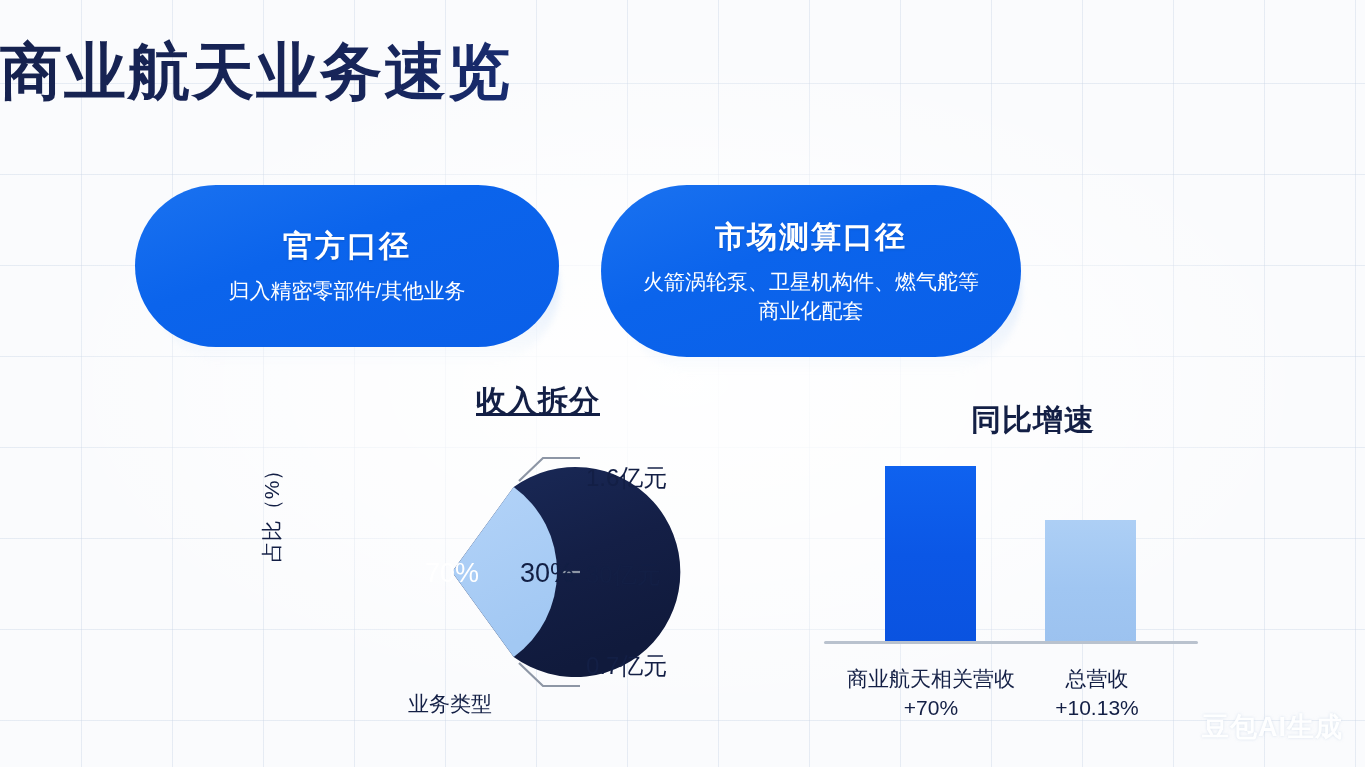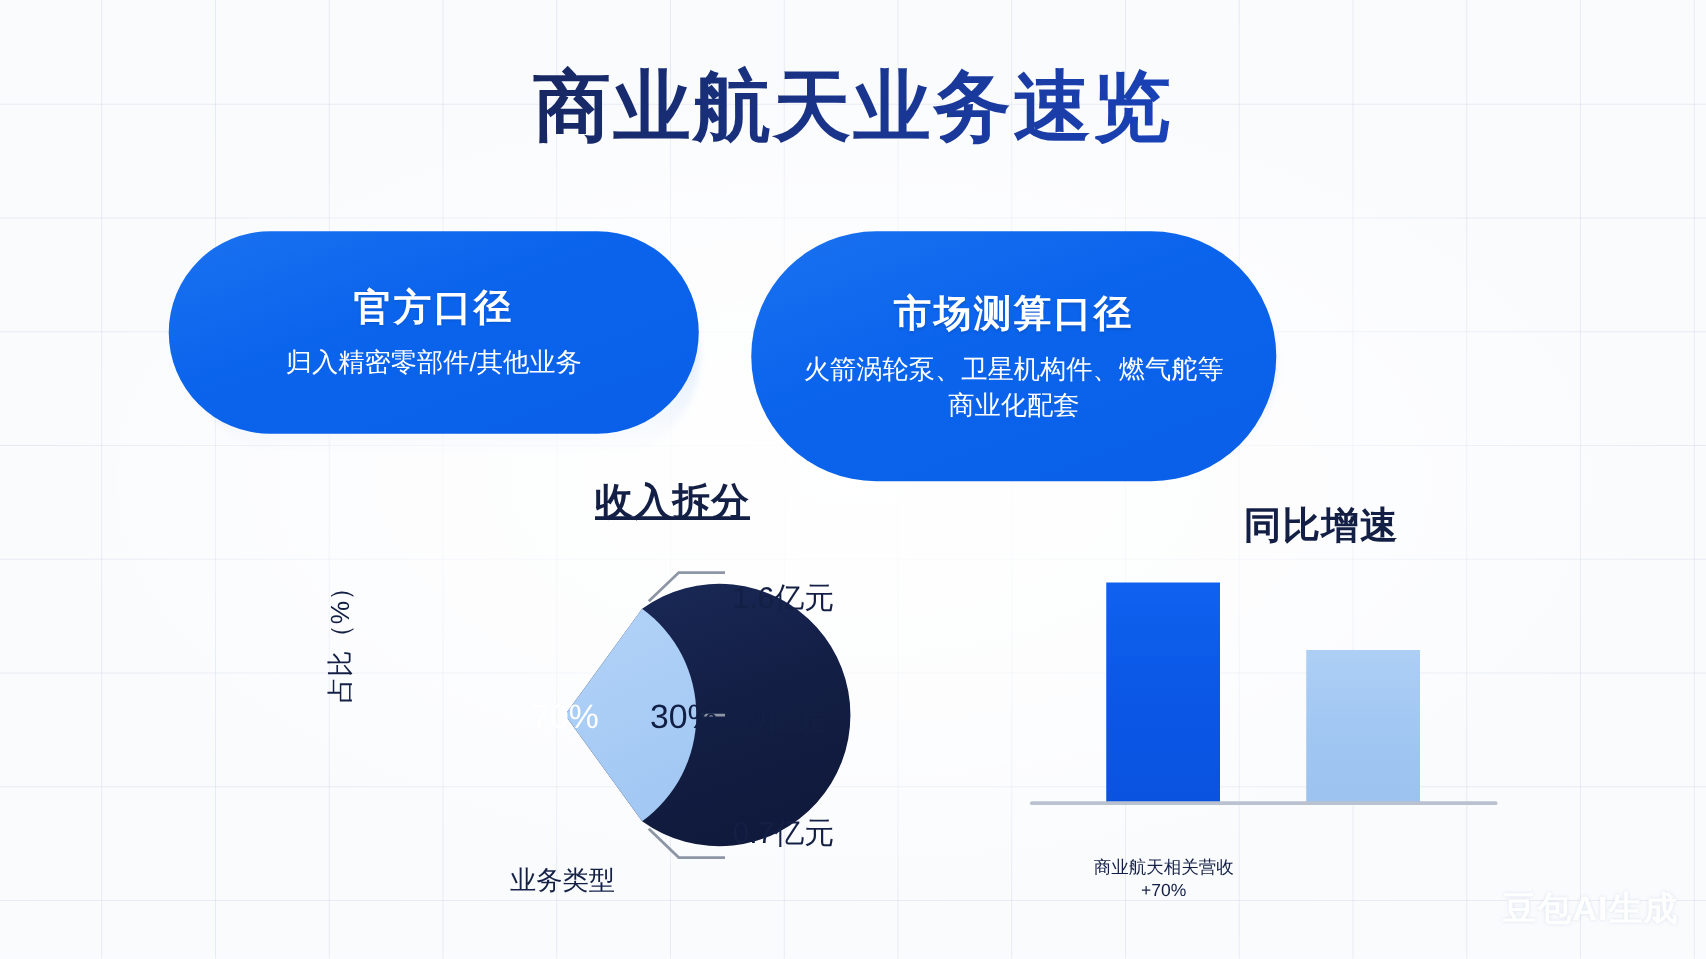--- a/index.html
+++ b/index.html
@@ -32,24 +32,24 @@
     content: "";
     position: absolute;
     inset: 0;
     pointer-events: none;
     background: radial-gradient(ellipse 60% 55% at 50% 50%, rgba(255,255,255,0.92) 0%, rgba(255,255,255,0.55) 45%, rgba(255,255,255,0) 80%);
   }
 
   
   .slide-title {
     position: absolute;
-    top: 52px;
+    top: 38px;
     left: 0;
     width: 100%;
-    text-align: center;
+    text-align: left;
     font-size: 62px;
     font-weight: bold;
     letter-spacing: 2px;
     line-height: 1.1;
     background: linear-gradient(90deg, #16224f 0%, #17255a 28%, #1a3da8 62%, #1450e0 86%, #1559ee 100%);
     -webkit-background-clip: text;
     background-clip: text;
     color: transparent;
     -webkit-text-fill-color: transparent;
     z-index: 3;
@@ -91,34 +91,34 @@
     box-sizing: border-box;
   }
   .pill-sub.left-align {
     text-align: center;
     width: 100%;
     padding: 0 42px;
   }
 
   #pill-official       { left: 135px; top: 185px; width: 424px; height: 162px; }
   #pill-official-shade { left: 155px; top: 214px; width: 404px; height: 150px; }
-  #pill-market         { left: 601px; top: 185px; width: 420px; height: 200px; }
+  #pill-market         { left: 601px; top: 185px; width: 420px; height: 172px; }
   #pill-market-shade   { left: 621px; top: 214px; width: 400px; height: 160px; }
 
   
   .chart-title {
     position: absolute;
     font-size: 30px;
     font-weight: bold;
     color: #131f45;
     letter-spacing: 1px;
     z-index: 3;
   }
   #pie-title { left: 300px; top: 381px; width: 300px; text-align: right; text-decoration: underline; }
-  #bar-title { left: 932px; top: 400px; width: 250px; text-align: center; }
+  #bar-title { left: 908px; top: 400px; width: 250px; text-align: center; }
 
   .axis-label {
     position: absolute;
     font-size: 21px;
     color: #131f45;
     z-index: 3;
   }
   #pie-ylabel {
     left: 247px;
     top: 497px;
@@ -196,21 +196,21 @@
     bottom: 86px;
     width: 374px;
     height: 3px;
     background: #b9c2ce;
     border-radius: 2px;
   }
   .bar-caption {
     position: absolute;
     bottom: 8px;
     text-align: center;
-    font-size: 14px;
+    font-size: 21px;
     line-height: 1.35;
     color: #131f45;
   }
   #bar-caption-0 { left: 18px; width: 226px; }
   #bar-caption-1 { left: 222px; width: 150px; }
 
   
   #watermark {
     position: absolute;
     right: 22px;
@@ -284,17 +284,21 @@
 
   <div id="bar-wrap">
     <div class="bar" id="bar-0"></div>
     <div class="bar" id="bar-1"></div>
     <div id="bar-baseline"></div>
 
     <div class="bar-caption" id="bar-caption-0">
       <div>商业航天相关营收</div>
       <div>+70%</div>
     </div>
+    <div class="bar-caption" id="bar-caption-1">
+      <div>总营收</div>
+      <div>+10.13%</div>
+    </div>
   </div>
 
   <div id="watermark">豆包AI生成</div>
 
 </div>
 
 </body></html>

